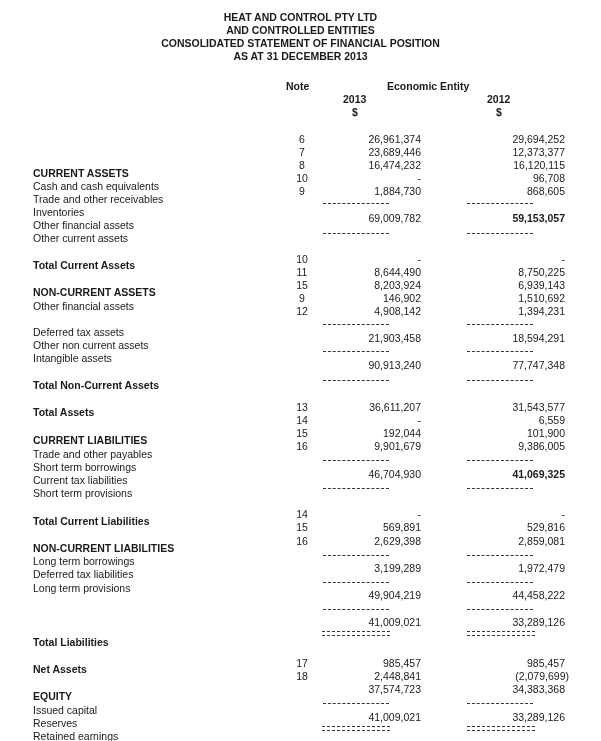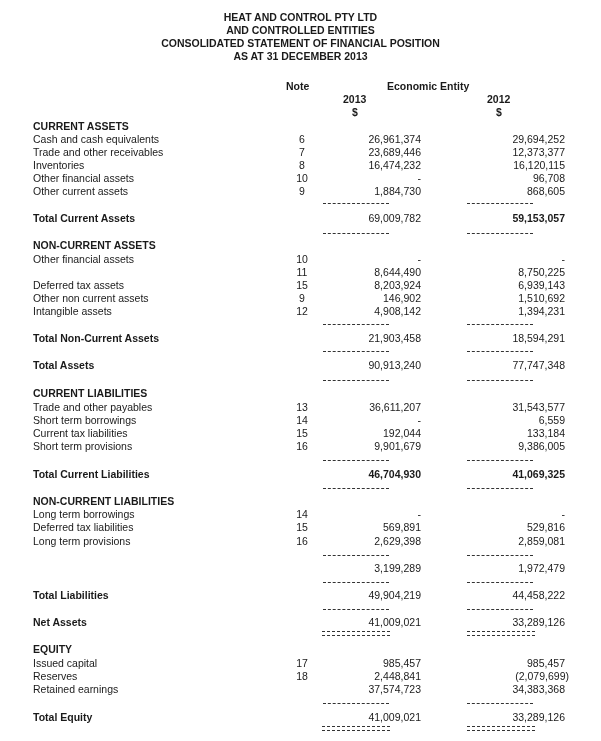--- a/index.html
+++ b/index.html
@@ -1,21 +1,21 @@
 <!DOCTYPE html>
 <html><head>
 <meta charset="utf-8">
 <style>
   html, body { margin:0; padding:0; background:#ffffff; }
   body { width:601px; height:741px; position:relative; overflow:hidden;
          font-family:"Liberation Sans", sans-serif; color:#1a1a1a; font-size:10.5px; }
   .title { position:absolute; left:0; width:601px; text-align:center; font-weight:bold; font-size:10.5px; line-height:12.5px; top:11px; }
   .hdr { position:absolute; font-weight:bold; font-size:10.5px;text-align:center; }
   .row { position:absolute; left:33px; width:560px; height:13px; line-height:13px; }
-  .row .lbl { position:absolute; left:0; }
+  .row .lbl { position:absolute; left:0;margin-top:47px; }
   .row .note { position:absolute; left:258px; width:22px; text-align:center; }
   .row .v13 { position:absolute; left:302px; width:86px; text-align:right; }
   .row .v12 { position:absolute; left:446px; width:86px; text-align:right; }
   .bold { font-weight:bold; }
   .rule { position:absolute; height:0; border-top:1px dashed #333; width:66px; }
   .dbl { position:absolute; width:68px; height:3px; border-top:1px dashed #333; border-bottom:1px dashed #333; }
 </style>
 </head>
 <body>
 
@@ -140,33 +140,33 @@
   <div class="row" style="top:414px">
       <span class="lbl">Short term borrowings</span>
       <span class="note">14</span>
       <span class="v13">-</span>
       <span class="v12">6,559</span>
     </div>
   <div class="row" style="top:427px">
       <span class="lbl">Current tax liabilities</span>
       <span class="note">15</span>
       <span class="v13">192,044</span>
-      <span class="v12">133,184</span>
+      <span class="v12">101,900</span>
     </div>
   <div class="row" style="top:440px">
       <span class="lbl">Short term provisions</span>
       <span class="note">16</span>
       <span class="v13">9,901,679</span>
       <span class="v12">9,386,005</span>
     </div>
   <div class="rule" style="left:323px;top:460px"></div>
   <div class="rule" style="left:467px;top:460px"></div>
   <div class="row bold" style="top:468px">
       <span class="lbl">Total Current Liabilities</span>
-      <span class="v13" style="font-weight:bold">46,704,930</span>
+      <span class="v13" style="font-weight:normal">46,704,930</span>
       <span class="v12" style="font-weight:bold">41,069,325</span>
     </div>
   <div class="rule" style="left:323px;top:488px"></div>
   <div class="rule" style="left:467px;top:488px"></div>
 
   <div class="row bold" style="top:495px">
       <span class="lbl">NON-CURRENT LIABILITIES</span>
     </div>
   <div class="row" style="top:508px">
       <span class="lbl">Long term borrowings</span>

